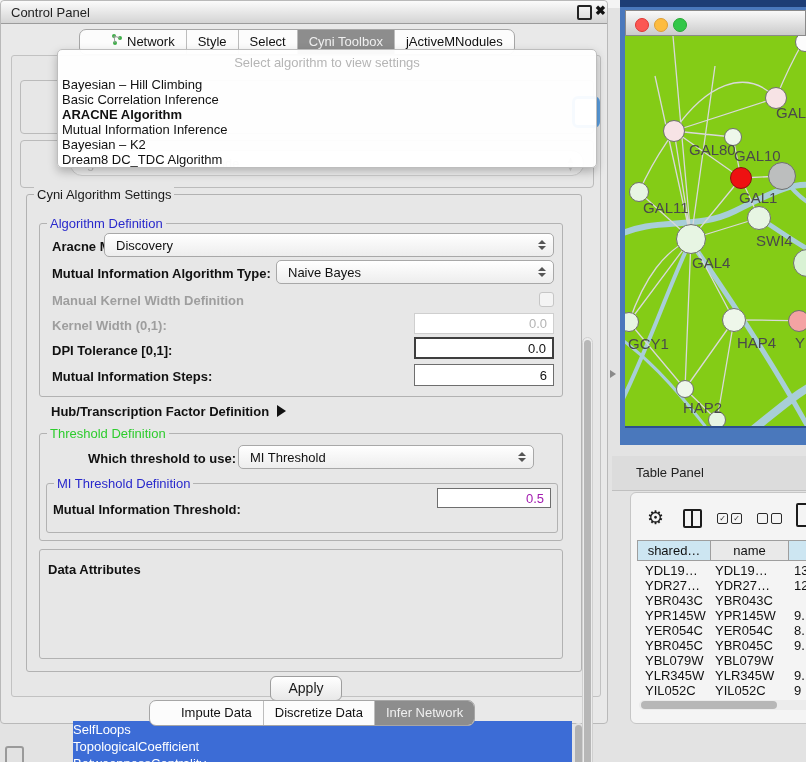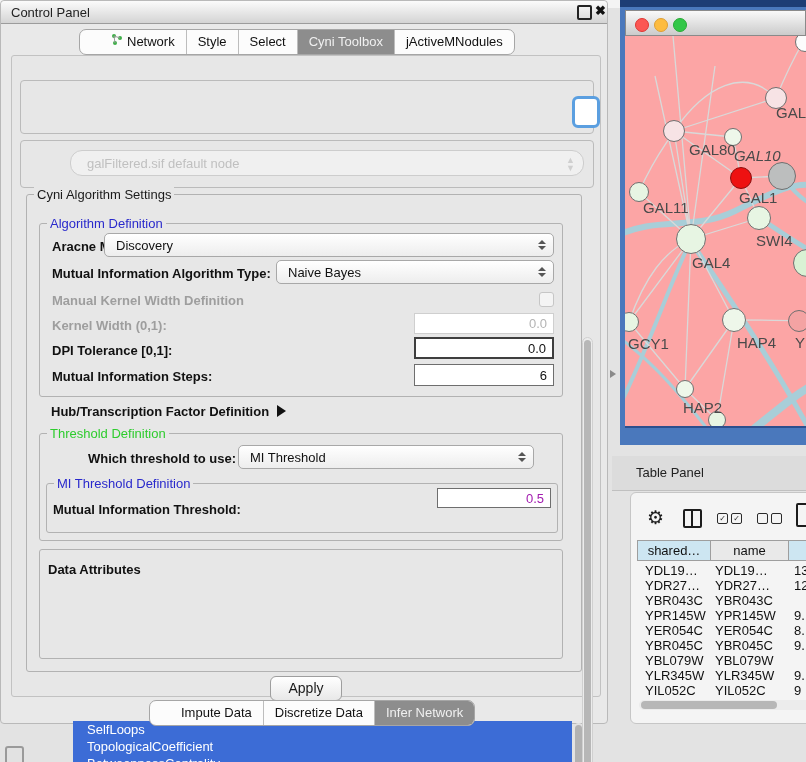--- a/index.html
+++ b/index.html
@@ -45,34 +45,34 @@
   .spinner{position:absolute;right:7px;top:50%;transform:translateY(-50%);display:flex;flex-direction:column;gap:2px;}
   .spinner i{display:block;width:0;height:0;border-left:4px solid transparent;border-right:4px solid transparent;}
   .spinner .up{border-bottom:4px solid #555;}
   .spinner .dn{border-top:4px solid #555;}
   .numfield{position:absolute;font-family:"Liberation Sans",sans-serif;font-size:13px;text-align:right;padding:0 6px;box-sizing:border-box;background:#fff;}
   .checkbox{position:absolute;width:13px;height:13px;border:1px solid #c6c6c6;border-radius:3px;background:#f4f4f4;}
   .tri-right{display:inline-block;width:0;height:0;border-top:6px solid transparent;border-bottom:6px solid transparent;border-left:9px solid #111;vertical-align:-1px;margin-left:8px;}
   .tri-down{display:inline-block;width:0;height:0;border-left:6px solid transparent;border-right:6px solid transparent;border-top:8px solid #333;vertical-align:1px;margin-left:6px;}
   
   #attr-list{left:46px;top:526px;width:499px;}
-  .attr-item{height:17px;line-height:17px;background:#3c6cd6;color:#fff;padding-left:14px;font-size:13px;}
+  .attr-item{height:17px;line-height:17px;background:#3c6cd6;color:#fff;padding-left:0;font-size:13px;}
   #attr-scroll{left:547px;top:528px;width:9px;height:68px;background:#e2e2e2;border-radius:5px;}
   #attr-thumb{left:1px;top:2px;width:7px;height:42px;background:#b2b2b2;border-radius:4px;}
   
   #v-scroll{left:555px;top:142px;width:11px;height:468px;background:#ececec;border:1px solid #d0d0d0;border-radius:6px;box-sizing:border-box;}
   #v-thumb{left:1px;top:2px;width:7px;height:440px;background:#b7b7b7;border-radius:4px;}
   
   #apply-btn{left:258px;top:620px;width:70px;height:23px;background:linear-gradient(#ffffff,#e8e8e8);border:1px solid #9e9e9e;border-radius:6px;font-size:14px;text-align:center;line-height:22px;}
   
   #topstrip{left:620px;top:0;width:186px;height:7px;background:#1d3d75;}
   #net-window{left:620px;top:7px;width:186px;height:438px;background:#4a78bc;}
   #net-titlebar{left:5px;top:3px;width:181px;height:26px;background:linear-gradient(#f9f9f9,#cbcbcb);border:1px solid #8a8a8a;box-sizing:border-box;}
   .light{position:absolute;top:7px;width:12px;height:12px;border-radius:50%;}
-  #net-canvas{left:5px;top:29px;width:181px;height:390px;background:#fca5a5;overflow:hidden;}
+  #net-canvas{left:5px;top:29px;width:181px;height:390px;background:#84cc16;overflow:hidden;}
   #net-bottomline{left:5px;top:419px;width:181px;height:2px;background:#2c4f8e;}
   .node{position:absolute;border-radius:50%;border:1px solid #6f6f6f;box-sizing:border-box;}
   .nlabel{position:absolute;font-size:15px;color:#4a4a4a;white-space:nowrap;}
   
   #tp-header{left:612px;top:456px;width:194px;height:34px;background:#dcdcdc;border-bottom:1px solid #c0c0c0;}
   #tp-title{left:24px;top:9px;font-size:13px;color:#222;}
   #tp-box{left:630px;top:492px;width:200px;height:230px;background:#f4f4f4;border:1px solid #c6c6c6;border-radius:6px;overflow:hidden;}
   .tp-icon{position:absolute;color:#1c1c1c;}
   #icon-cols{width:15px;height:15px;border:2px solid #1c1c1c;border-radius:2px;}
   #icon-cols i{position:absolute;left:6px;top:0;width:2px;height:15px;background:#1c1c1c;}
@@ -135,20 +135,29 @@
     <div class="abs" id="cp-inner">
 
       <div class="abs sectionbox" id="secA"></div>
       <div class="abs" id="focus-frag"></div>
       <div class="abs sectionbox" id="secB"></div>
       <div class="abs" id="ghost-combo">
         <span>galFiltered.sif default node</span>
         <span id="ghost-spin">▲<br>▼</span>
       </div>
 
+      <div class="abs" id="algo-popup">
+        <div class="abs" id="algo-placeholder">Select algorithm to view settings</div>
+        <div class="algo-item" style="top:27px;">Bayesian – Hill Climbing</div>
+        <div class="algo-item" style="top:42px;">Basic Correlation Inference</div>
+        <div class="algo-item bold" style="top:57px;">ARACNE Algorithm</div>
+        <div class="algo-item" style="top:72px;">Mutual Information Inference</div>
+        <div class="algo-item" style="top:87px;">Bayesian – K2</div>
+        <div class="algo-item" style="top:102px;">Dream8 DC_TDC Algorithm</div>
+      </div>
 
       <div class="group" style="left:14px;top:138px;width:554px;height:476px;">
         <span class="gtitle" style="background:#e7e7e7;">Cyni Algorithm Settings</span>
 
         <div class="group" style="left:12px;top:28px;width:522px;height:172px;">
           <span class="gtitle blue">Algorithm Definition</span>
           <span class="lbl" style="left:12px;top:15px;">Aracne Mode:</span>
           <div class="combo" style="left:64px;top:9px;width:450px;height:24px;">
             <span class="val">Discovery</span>
             <span class="spinner">
@@ -265,21 +274,21 @@
       <div class="node" style="left:51px;top:188px;width:30px;height:30px;background:#e7f5e3;"></div>
       <div class="node" style="left:168px;top:213px;width:28px;height:28px;background:#d9f2d4;"></div>
       <div class="node" style="left:-6px;top:276px;width:20px;height:20px;background:#e7f5e3;"></div>
       <div class="node" style="left:97px;top:272px;width:24px;height:24px;background:#eef7ea;"></div>
       <div class="node" style="left:163px;top:274px;width:22px;height:22px;background:#f4a3a3;"></div>
       <div class="node" style="left:51px;top:344px;width:18px;height:18px;background:#eef7ea;"></div>
       <div class="node" style="left:83px;top:375px;width:18px;height:18px;background:#e7f5e3;"></div>
       
       <span class="nlabel" style="left:151px;top:68px;">GAL</span>
       <span class="nlabel" style="left:28px;top:105px;margin-left:36px;">GAL80</span>
-      <span class="nlabel" style="left:109px;top:111px;font-style:italic;">GAL10</span>
+      <span class="nlabel" style="left:109px;top:111px;">GAL10</span>
       <span class="nlabel" style="left:114px;top:153px;">GAL1</span>
       <span class="nlabel" style="left:18px;top:163px;">GAL11</span>
       <span class="nlabel" style="left:67px;top:218px;">GAL4</span>
       <span class="nlabel" style="left:131px;top:196px;">SWI4</span>
       <span class="nlabel" style="left:3px;top:299px;">GCY1</span>
       <span class="nlabel" style="left:112px;top:298px;">HAP4</span>
       <span class="nlabel" style="left:58px;top:363px;">HAP2</span>
       <span class="nlabel" style="left:170px;top:298px;">Y</span>
     </div>
     <div class="abs" id="net-bottomline"></div>

